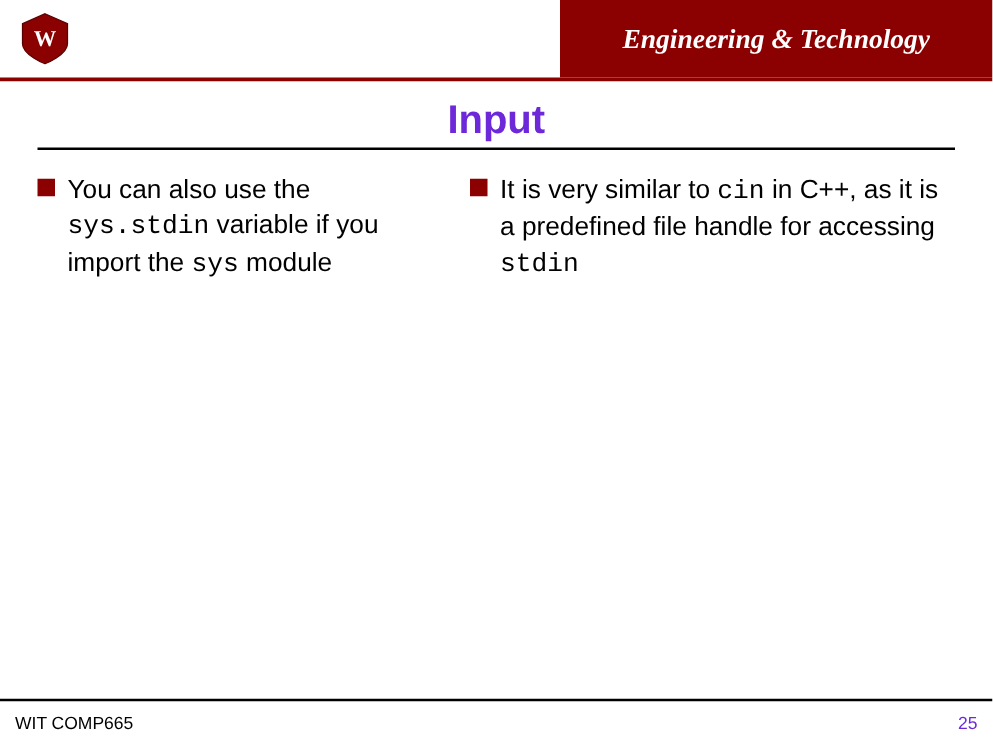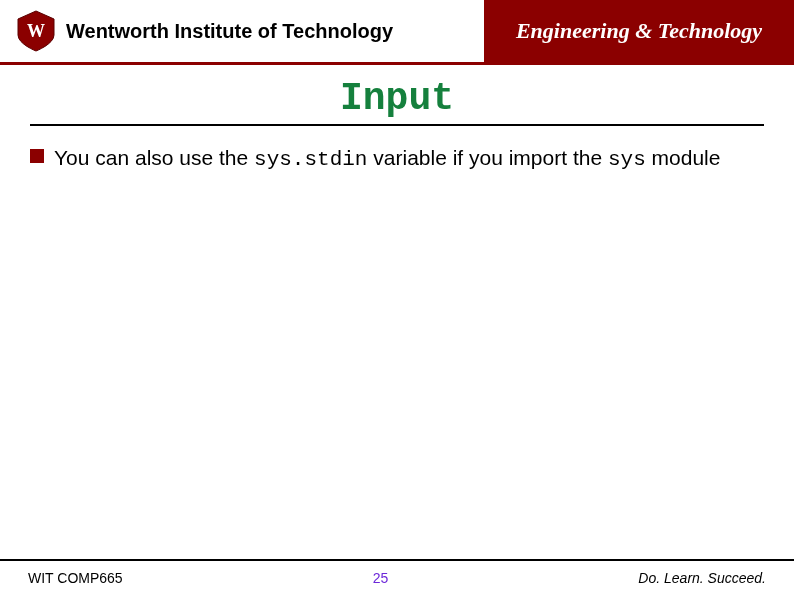--- a/index.html
+++ b/index.html
@@ -47,43 +47,43 @@
       font-weight: bold;
       color: #000;
     }
 
     .header-right {
       background-color: #8b0000;
       display: flex;
       align-items: center;
       justify-content: center;
       padding: 8px 20px;
-      width: 310px;
+      width: 346px;
       flex-shrink: 0;
     }
 
     .header-right-text {
       color: #fff;
       font-size: 22px;
       font-weight: bold;
       font-style: italic;
       font-family: Georgia, serif;
     }
 
     
     .slide-title-area {
       text-align: center;
       padding: 12px 20px 4px 20px;
     }
 
     .slide-title {
-      font-size: 38px;
+      font-size: 32px;
       font-weight: bold;
-      color: #15803d;
-      font-family: Liberation Mono, monospace;
+      color: #6d28d9;
+      font-family: Liberation Sans, sans-serif;
     }
 
     .title-underline {
       border: none;
       border-top: 2px solid #000;
       margin: 4px 10px 0 10px;
     }
 
     
     .content {
@@ -123,21 +123,21 @@
       background: none;
     }
 
     
     .footer {
       display: flex;
       flex-direction: row;
       justify-content: space-between;
       align-items: center;
       border-top: 2px solid #000;
-      padding: 5px 28px;
+      padding: 5px 12px;
       height: 36px;
     }
 
     .footer-left {
       font-size: 14px;
       color: #000;
     }
 
     .footer-center {
       font-size: 14px;
@@ -155,45 +155,49 @@
 
 <div class="slide">
 
   <div class="header">
     <div class="header-left">
 
       <svg class="logo-shield" viewBox="0 0 40 44" xmlns="http://www.w3.org/2000/svg">
         <path d="M20 2 L38 10 L38 26 C38 35 20 42 20 42 C20 42 2 35 2 26 L2 10 Z" fill="#8b0000" stroke="#5a0000" stroke-width="1"></path>
         <text x="20" y="28" text-anchor="middle" fill="white" font-size="18" font-weight="bold" font-family="serif">W</text>
       </svg>
-      <span class="header-title">Wentworth Institute of Technology</span>
     </div>
     <div class="header-right">
       <span class="header-right-text">Engineering &amp; Technology</span>
     </div>
   </div>
 
   <div class="slide-title-area">
     <div class="slide-title">Input</div>
     <hr class="title-underline">
   </div>
 
   <div class="content">
 
     <div class="bullet-item">
       <div class="bullet-square"></div>
       <div class="bullet-text">
         You can also use the <span class="inline-code">sys.stdin</span> variable if you import the <span class="inline-code">sys</span> module
       </div>
     </div>
 
+    <div class="bullet-item">
+      <div class="bullet-square"></div>
+      <div class="bullet-text">
+        It is very similar to <span class="inline-code">cin</span> in C++, as it is a predefined file handle for accessing <span class="inline-code">stdin</span>
+      </div>
+    </div>
 
 
 
   </div>
 
   <div class="footer">
     <span class="footer-left">WIT COMP665</span>
     <span class="footer-center">25</span>
-    <span class="footer-right">Do. Learn. Succeed.</span>
   </div>
 
 </div>
 
 </body></html>

